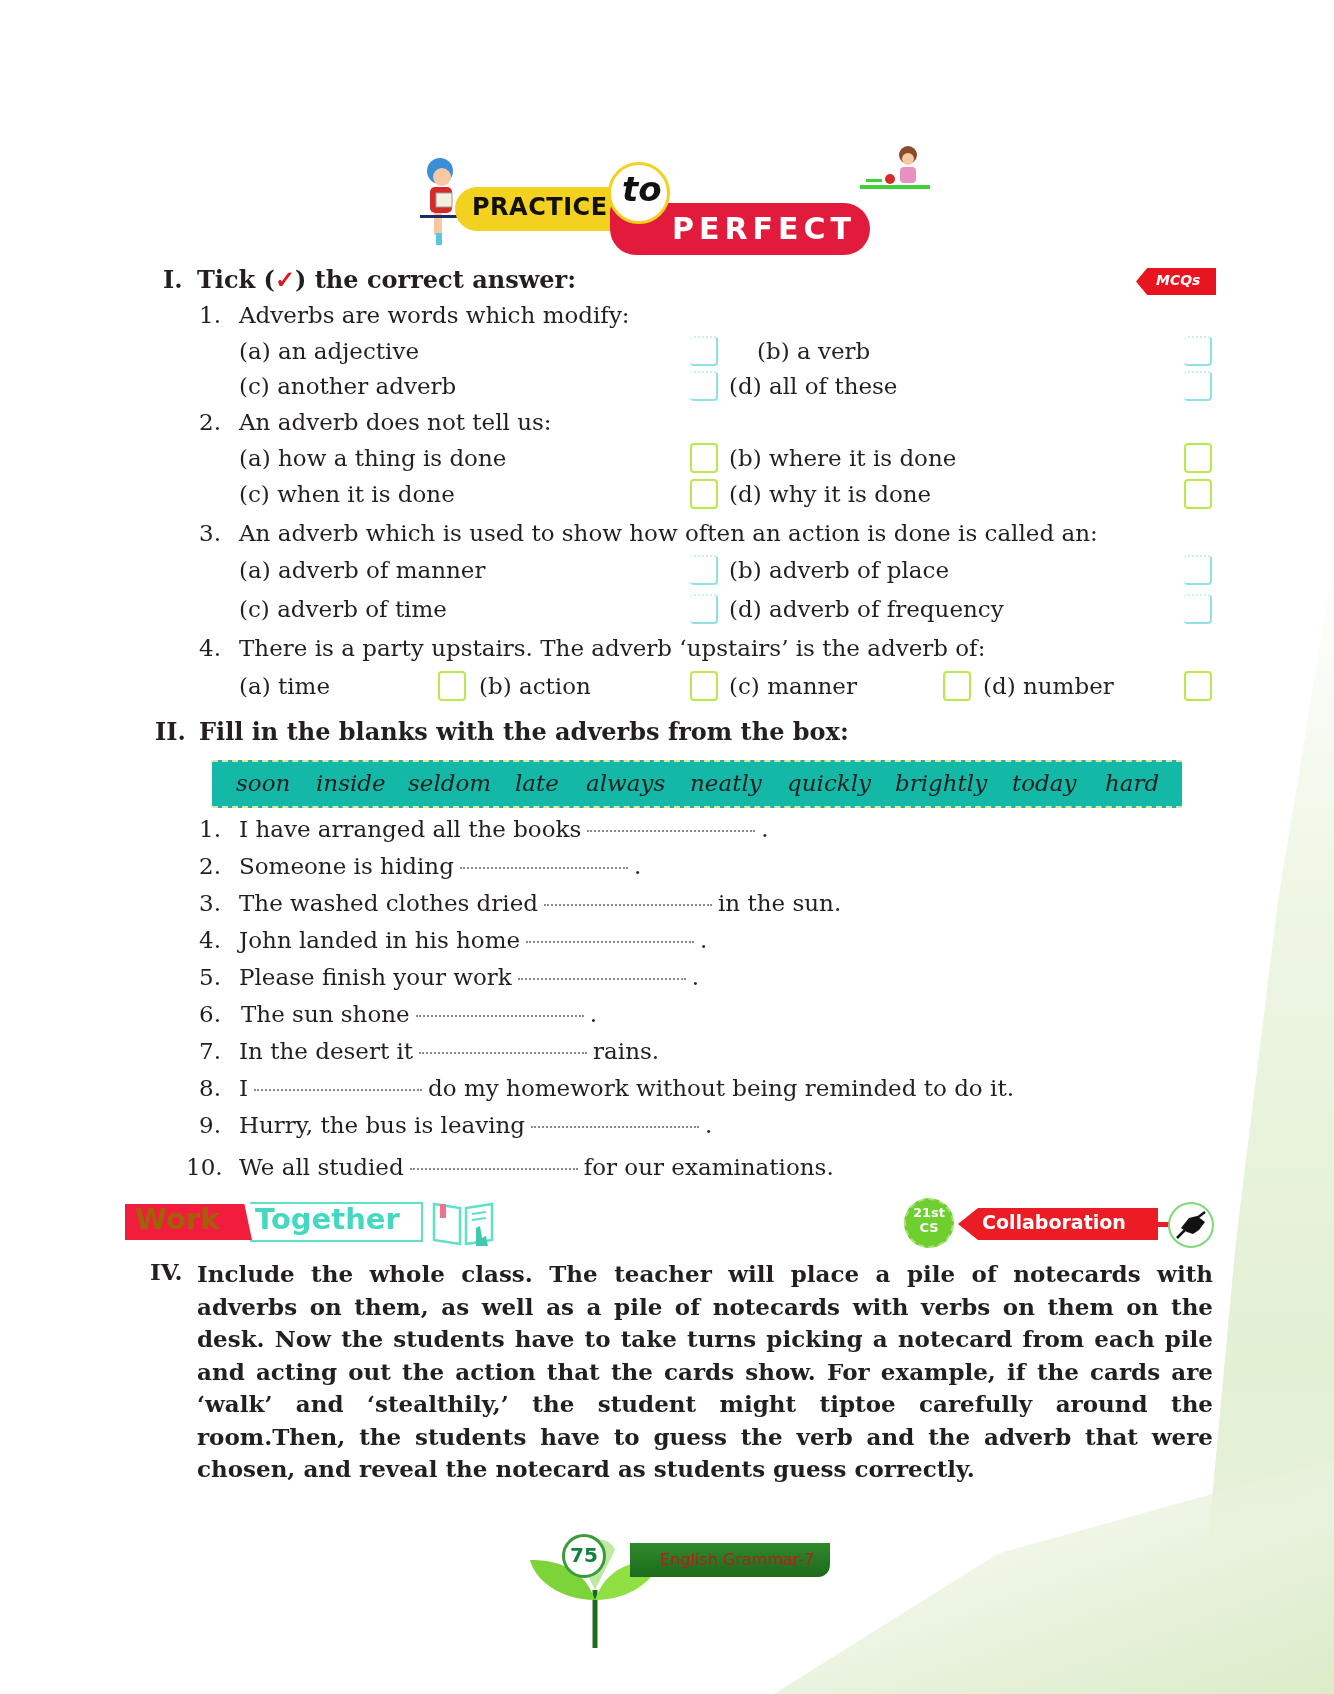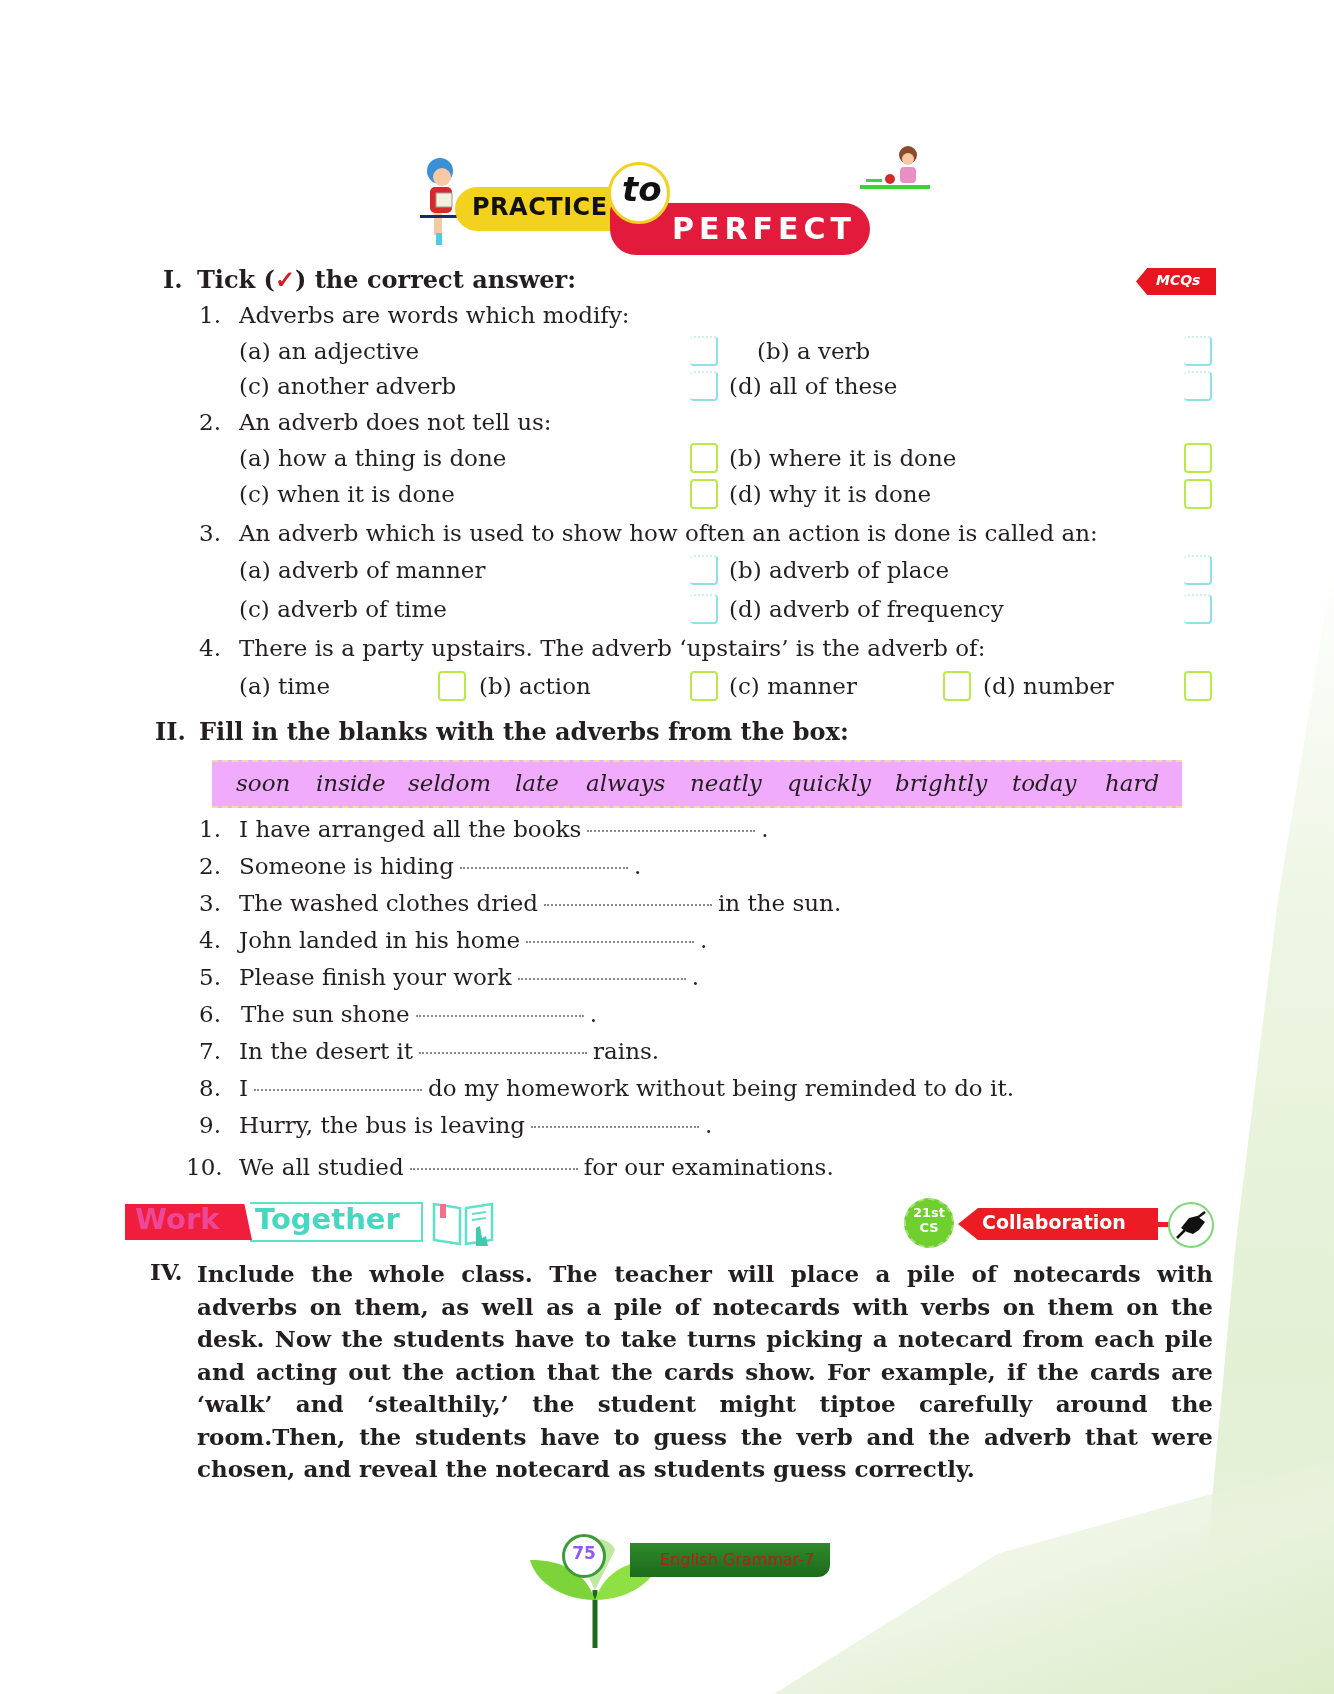--- a/index.html
+++ b/index.html
@@ -32,29 +32,29 @@
   .mcq-badge { position: absolute; left: 1136px; top: 268px; width: 80px; height: 27px; }
   .mcq-badge .shape { position: absolute; inset: 0; background: #e8141f; clip-path: polygon(14% 0, 100% 0, 100% 100%, 14% 100%, 0 50%); }
   .mcq-badge .lbl { position: absolute; left: 20px; top: 4px; font-family: "DejaVu Sans", sans-serif; font-weight: bold; font-style: italic; font-size: 14px; color: #fff; }
 
   .cb { position: absolute; width: 28px; height: 30px; border-radius: 4px; }
   .cb.cyan { border-right: 2px solid #8fe0e8; border-bottom: 2px solid #8fe0e8; border-top: 2px dotted #cdeff2; border-left: 0; }
   .cb.green { border: 2px solid #b8ea4a; }
 
   .tick { color: #e0141e; }
 
-  .wordbox { position: absolute; left: 212px; top: 760px; width: 970px; height: 48px; background: #f0abfc;
+  .wordbox { position: absolute; left: 212px; top: 760px; width: 970px; height: 48px; background: #14b8a6;
              border-top: 2px dashed #e6e29a; border-bottom: 2px dashed #e6e29a; }
   .word { position: absolute; top: 8px; font-style: italic; font-size: 23px; }
 
   .dots { display: inline-block; width: 168px; border-bottom: 2px dotted #8a8a8a; height: 1px; vertical-align: middle; margin: 0 6px; }
 
   .wt { position: absolute; left: 125px; top: 1198px; width: 372px; height: 48px; }
   .wt-red { position: absolute; left: 0; top: 6px; width: 127px; height: 36px; background: #f01e3c; clip-path: polygon(0 0, 94% 0, 100% 100%, 0 100%); }
-  .wt-work { position: absolute; left: 10px; top: 4px; font-family: "DejaVu Sans", sans-serif; font-weight: bold; font-size: 29px; color: #ec4899; }
+  .wt-work { position: absolute; left: 10px; top: 4px; font-family: "DejaVu Sans", sans-serif; font-weight: bold; font-size: 29px; color: #a16207; }
   .wt-box { position: absolute; left: 125px; top: 4px; width: 173px; height: 40px; border: 2px solid #5fe0c8; border-left: none; }
   .wt-together { position: absolute; left: 130px; top: 4px; font-family: "DejaVu Sans", sans-serif; font-weight: bold; font-size: 29px; color: #43d8bf; }
   .wt-book { position: absolute; left: 305px; top: 0; width: 66px; height: 50px; }
 
   .collab { position: absolute; left: 902px; top: 1196px; width: 313px; height: 54px; }
   .cs-circle { position: absolute; left: 2px; top: 2px; width: 50px; height: 50px; border-radius: 50%; background: #6fcf2f; border: 2px dashed #a9e07a; }
   .cs-text { position: absolute; left: 2px; top: 9px; width: 50px; text-align: center; font-family: "DejaVu Sans", sans-serif; font-weight: bold; font-size: 13px; line-height: 15px; color: #fff; }
   .collab-arrow { position: absolute; left: 56px; top: 12px; width: 200px; height: 32px; background: #ec1c24; clip-path: polygon(10% 0, 100% 0, 100% 100%, 10% 100%, 0 50%); }
   .collab-line { position: absolute; left: 254px; top: 26px; width: 14px; height: 5px; background: #ec1c24; }
   .collab-lbl { position: absolute; left: 80px; top: 15px; font-family: "DejaVu Sans", sans-serif; font-weight: bold; font-size: 19px; color: #fff; }
@@ -62,21 +62,21 @@
   .hand { position: absolute; left: 273px; top: 12px; width: 34px; height: 34px; }
 
   .para { position: absolute; left: 197px; top: 1258px; width: 1016px; font-weight: bold; font-size: 23px; line-height: 32.5px; text-align: justify; }
   .para-num { position: absolute; left: 150px; top: 1258px; font-weight: bold; font-size: 23px; }
 
   .footer { position: absolute; left: 490px; top: 1515px; width: 360px; height: 140px; }
   .ft-bar { position: absolute; left: 140px; top: 28px; width: 200px; height: 34px; background: linear-gradient(180deg, #2f8a2a, #1d6a1b); border-radius: 0 0 12px 0; }
   .ft-label { position: absolute; left: 170px; top: 35px; font-family: "DejaVu Sans", sans-serif; font-size: 16px; color: #b91c1c; }
   .ft-leaf { position: absolute; left: 30px; top: 15px; width: 150px; height: 120px; }
   .ft-circle { position: absolute; left: 72px; top: 19px; width: 44px; height: 44px; border-radius: 50%; background: #fff; border: 3px solid #3b9b3a; }
-  .ft-page { position: absolute; left: 72px; top: 28px; width: 44px; text-align: center; font-family: "DejaVu Sans", sans-serif; font-weight: bold; font-size: 17px; color: #8b5cf6; }
+  .ft-page { position: absolute; left: 72px; top: 28px; width: 44px; text-align: center; font-family: "DejaVu Sans", sans-serif; font-weight: bold; font-size: 20px; color: #15803d; }
 </style>
 </head>
 <body>
 
 <div class="bg-leaf bg1"></div>
 <div class="bg-leaf bg3"></div>
 
 <div class="banner">
   <svg class="kid1" viewBox="0 0 42 96">
     <circle cx="20" cy="18" r="13" fill="#3a8fd6"></circle>

